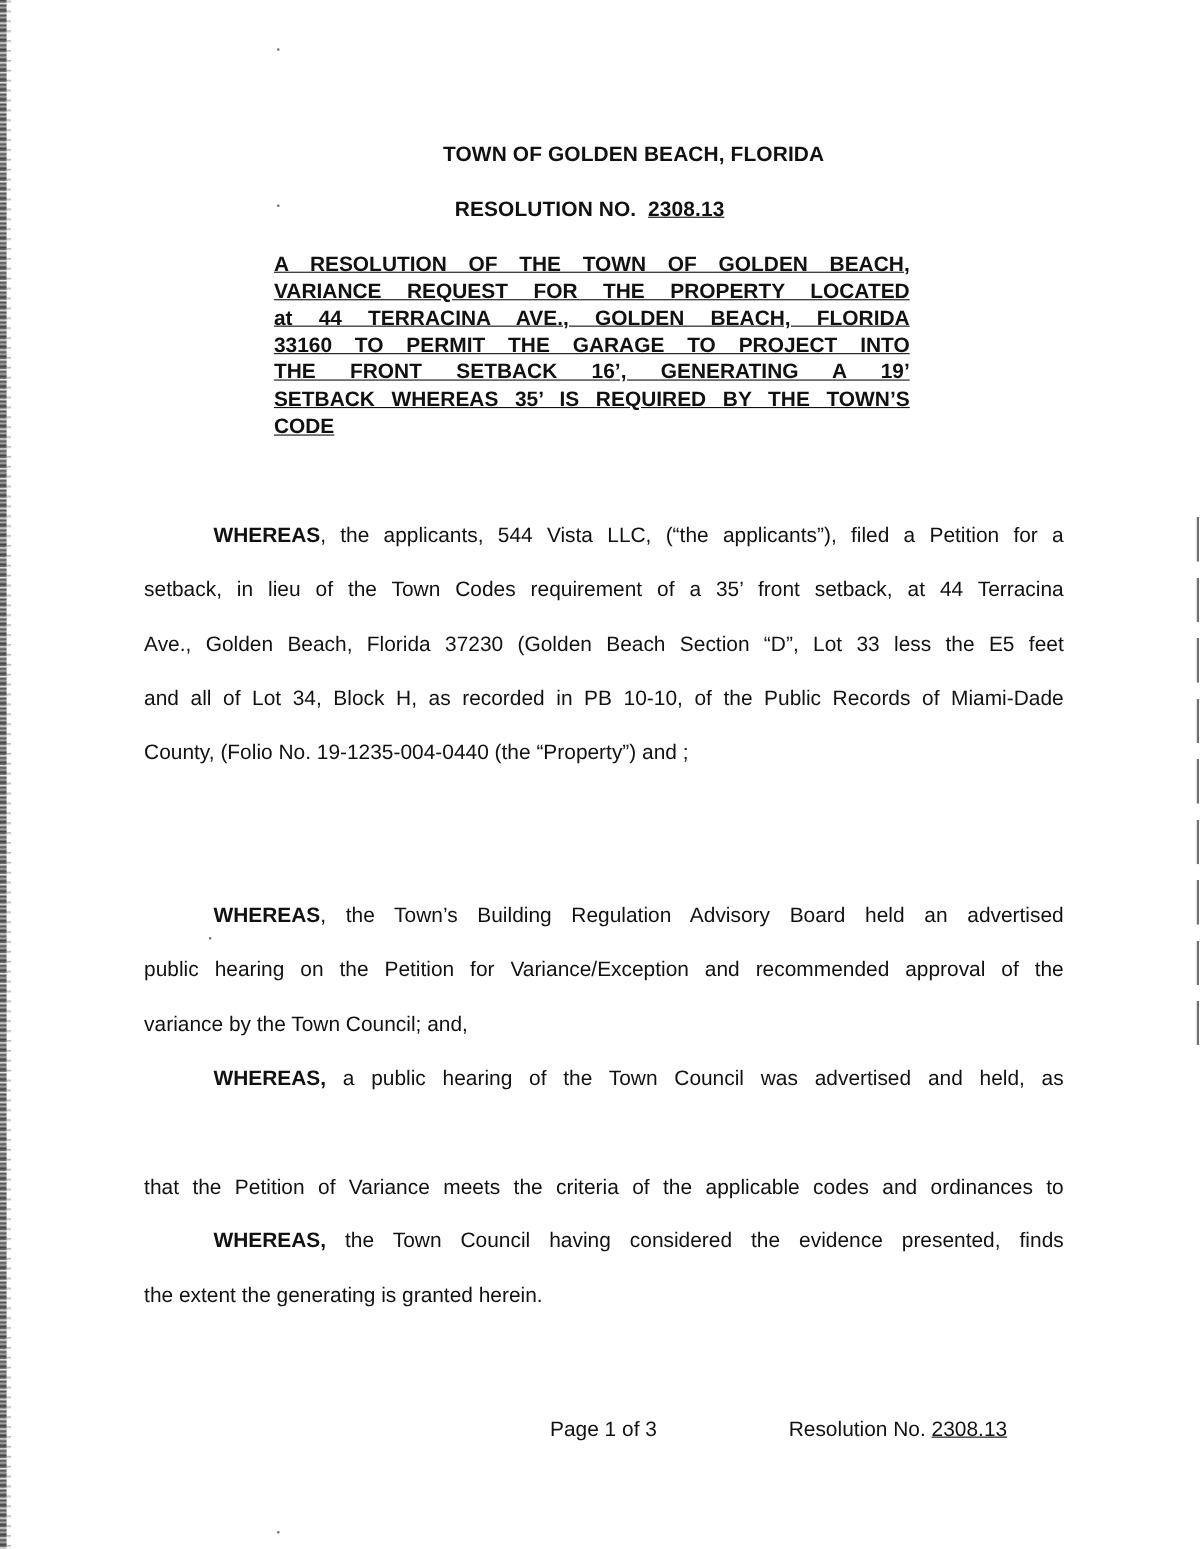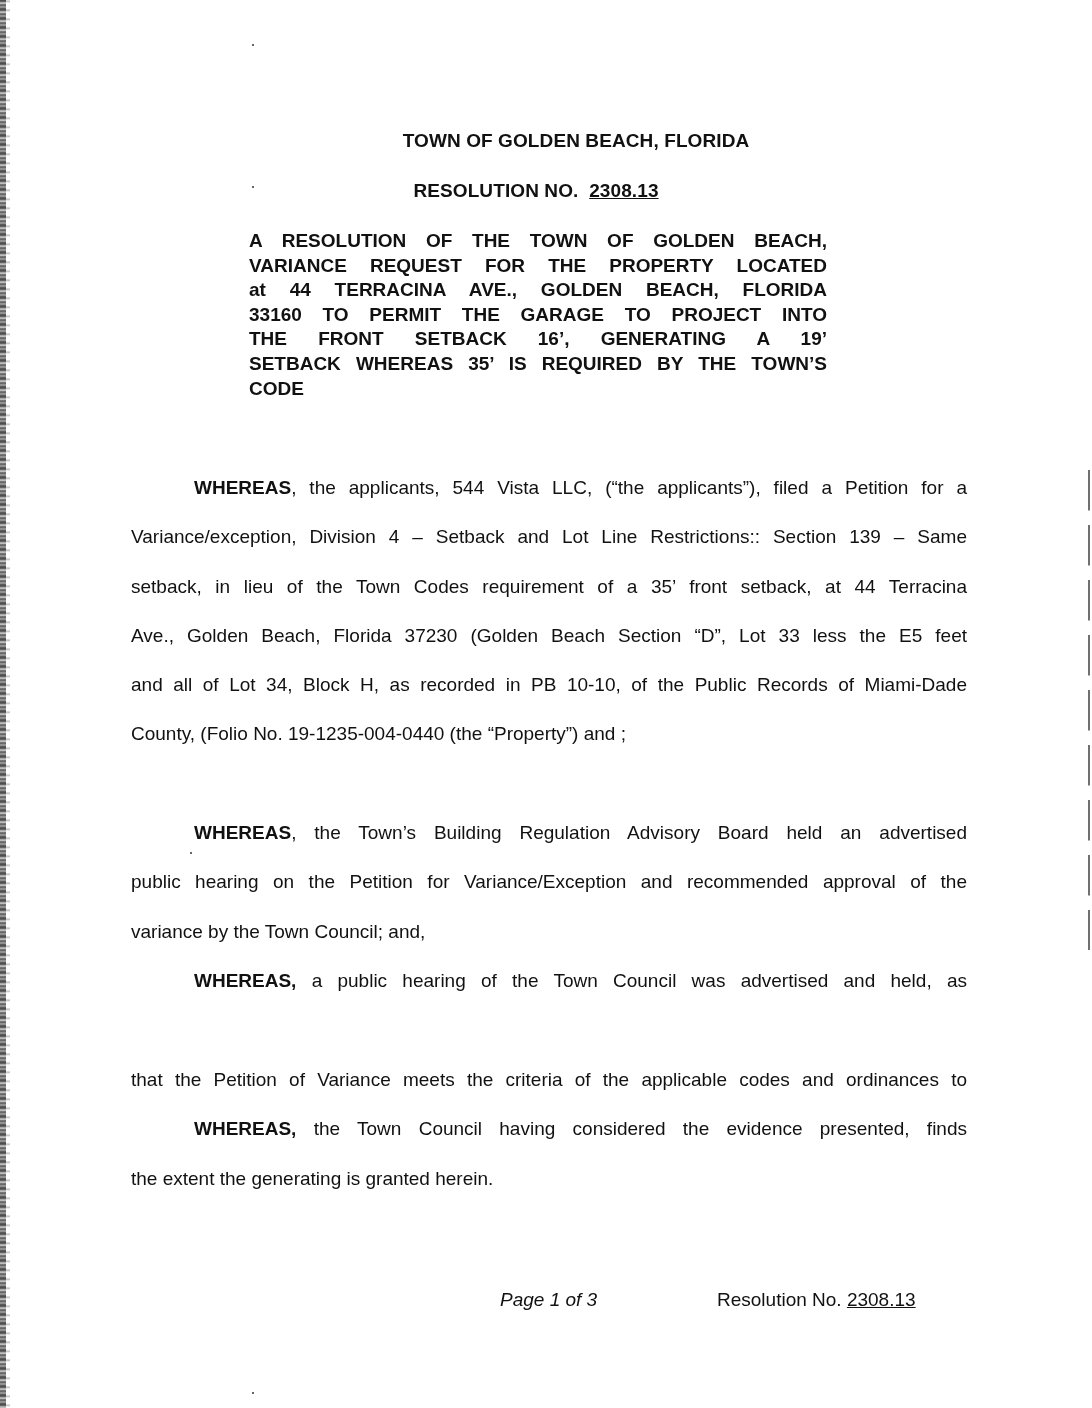--- a/index.html
+++ b/index.html
@@ -8,35 +8,35 @@
     background: repeating-linear-gradient(180deg, #222 0px, #555 2px, #ddd 3px, #333 5px, #999 7px, #222 9px);
     opacity: 0.85; }
   .scan-edge-left2 { position: absolute; left: 6px; top: 0; width: 4px; height: 1408px;
     background: repeating-linear-gradient(180deg, transparent 0px, #888 1px, transparent 3px, transparent 9px); opacity: 0.6; }
   .scan-edge-right { position: absolute; right: 2px; top: 470px; width: 2px; height: 480px;
     background: repeating-linear-gradient(180deg, #333 0px, #333 40px, transparent 41px, transparent 55px); opacity: 0.7; }
   .title { position: absolute; left: 0; width: 1152px; text-align: center; font-weight: bold; font-size: 19px; letter-spacing: 0.1px; }
   .title1 { top: 130px; }
   .title2 { top: 180px; left: 0; width: 1072px; }
   .underline { text-decoration: underline; }
-  .caption { position: absolute; left: 249px; top: 229px; width: 578px; font-weight: bold; font-size: 19px; line-height: 24.6px; }
+  .caption { position: absolute; left: 249px; top: 229px; width: 578px; font-weight: bold; font-size: 19px; line-height: 24.6px; text-decoration: underline; }
   .caption .jl { display: block; text-align: justify; text-align-last: justify; }
   .caption .last { display: block; text-align: left; }
   .body { position: absolute; left: 118px; width: 836px; font-size: 19px; }
   .para { line-height: 49.3px; text-align: justify; margin-left: 13px; }
   .para .ln { display: block; text-align: justify; text-align-last: justify; white-space: nowrap; }
   .para .ln.lastln { text-align-last: left; }
   .para .ln.indent { padding-left: 63px; }
   .b { font-weight: bold; }
   .p1 { top: 463px; }
   .p2 { top: 808px; }
   .p3 { top: 956px; }
   .p4 { top: 1055px; }
   .footer { position: absolute; top: 1289px; font-size: 19px; }
-  .footer-page { left: 500px; font-style: italic; }
+  .footer-page { left: 500px; }
   .footer-res { left: 717px; }
   .speck { position: absolute; width: 2px; height: 2px; background: #666; }
 </style>
 </head>
 <body>
 
 <div class="scan-edge-left"></div>
 <div class="scan-edge-left2"></div>
 <div class="scan-edge-right"></div>
 
@@ -56,21 +56,20 @@
   <span class="jl">VARIANCE REQUEST FOR THE PROPERTY LOCATED</span>
   <span class="jl">at 44 TERRACINA AVE., GOLDEN BEACH, FLORIDA</span>
   <span class="jl">33160 TO PERMIT THE GARAGE TO PROJECT INTO</span>
   <span class="jl">THE FRONT SETBACK 16’, GENERATING A 19’</span>
   <span class="jl">SETBACK WHEREAS 35’ IS REQUIRED BY THE TOWN’S</span>
   <span class="last">CODE</span>
 </div>
 
 <div class="body p1 para">
   <span class="ln indent"><span class="b">WHEREAS</span><span>, the applicants,  544 Vista LLC, (“the applicants”), filed a Petition for a</span></span>
-  <span class="ln">Variance/exception,  Division 4 – Setback and Lot Line Restrictions::  Section 139 – Same</span>
   <span class="ln">setback, in lieu of the Town Codes requirement of a 35’ front setback, at 44 Terracina</span>
   <span class="ln">Ave.,  Golden Beach, Florida 37230 (Golden Beach Section “D”, Lot 33 less the E5 feet</span>
   <span class="ln">and all of Lot 34, Block H,  as recorded in PB 10-10, of the Public Records of Miami-Dade</span>
   <span class="ln lastln">County, (Folio No. 19-1235-004-0440 (the “Property”) and ;</span>
 </div>
 
 <div class="body p2 para">
   <span class="ln indent"><span class="b">WHEREAS</span><span>, the Town’s Building Regulation Advisory Board held an advertised</span></span>
   <span class="ln">public hearing on the Petition for Variance/Exception and recommended approval of the</span>
   <span class="ln lastln">variance by the Town Council; and,</span>

